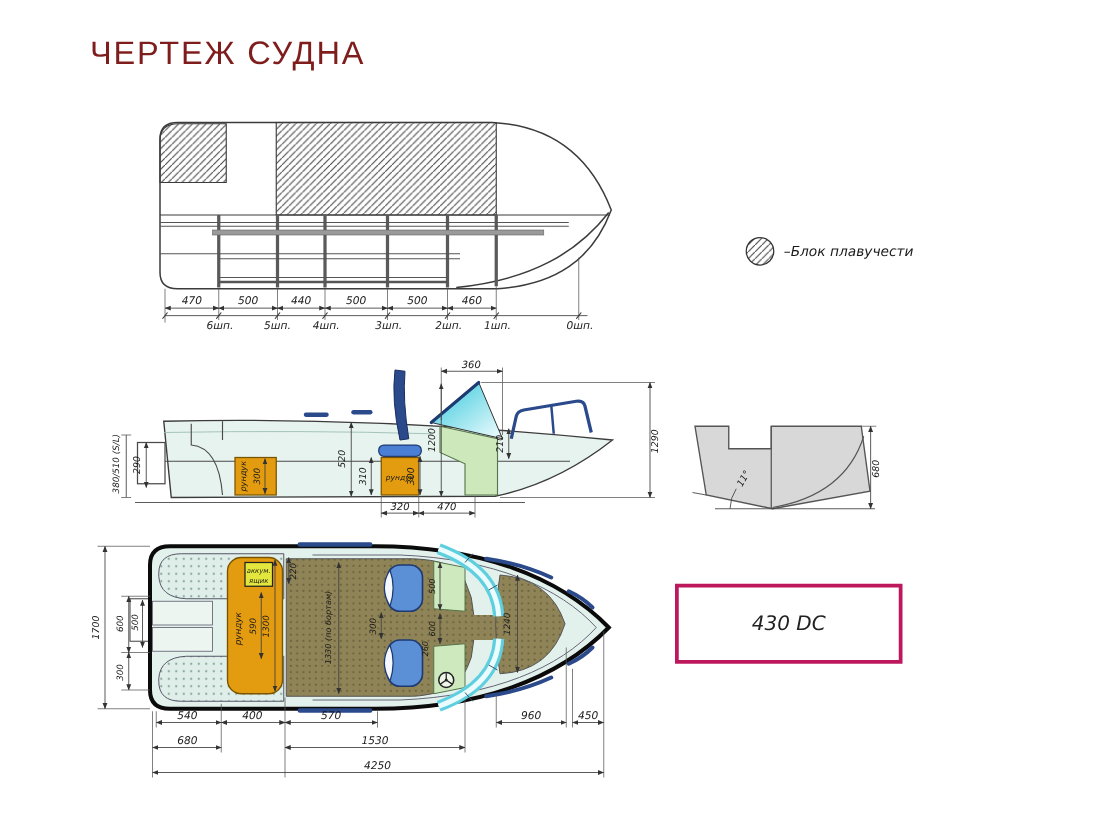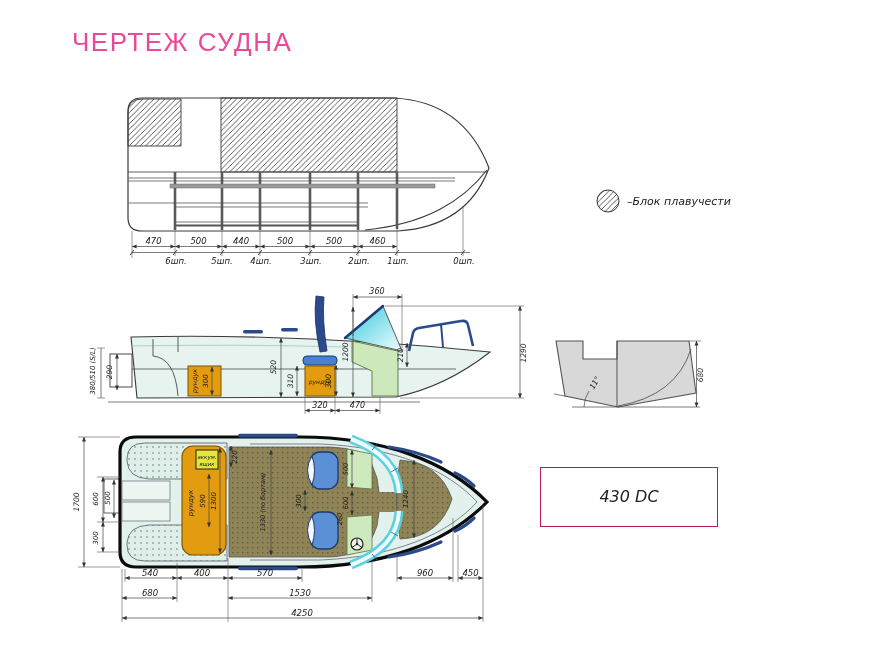--- a/index.html
+++ b/index.html
@@ -1,25 +1,25 @@
 <!DOCTYPE html>
 <html><head>
 <meta charset="utf-8">
 <style>
   html,body{margin:0;padding:0;background:#fff;}
   .canvas{position:relative;width:884px;height:650px;background:#ffffff;overflow:hidden;
           font-family:"Liberation Sans",sans-serif;}
   .page-title{position:absolute;left:72px;top:27px;font-size:26px;font-weight:500;
-              letter-spacing:1.5px;color:#ec4899;}
+              letter-spacing:1.5px;color:#7f1d1d;}
   svg{position:absolute;overflow:visible;}
   svg text{font-family:"DejaVu Sans",sans-serif;font-style:italic;fill:#1a1a1a;}
   .thin{stroke:#444;stroke-width:0.7;fill:none;}
   .ext{stroke:#555;stroke-width:0.6;fill:none;}
   .out{stroke:#3b3b3b;stroke-width:1.2;fill:none;}
-  .model-box{position:absolute;left:540px;top:467px;width:176px;height:58px;border:1px solid #be185d;
+  .model-box{position:absolute;left:540px;top:467px;width:176px;height:58px;border:3px solid #be185d;
              background:#fff;display:flex;flex-direction:column;align-items:center;justify-content:center;
              font-family:"DejaVu Sans",sans-serif;font-style:italic;font-size:16px;color:#222;line-height:1.45;}
 </style>
 </head>
 <body>
 
 <div class="canvas">
 
   <div class="page-title">ЧЕРТЕЖ СУДНА</div>
 

